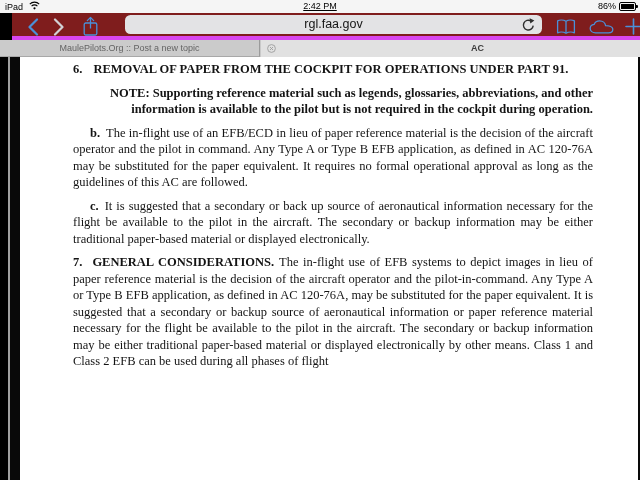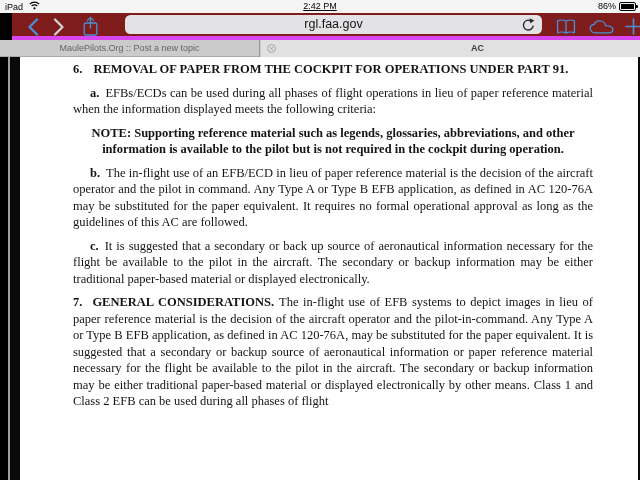--- a/index.html
+++ b/index.html
@@ -34,21 +34,21 @@
   .content{position:absolute;top:57px;left:0;right:0;bottom:0;background:#090909;margin-left:8px;}
   .edge-strip{position:absolute;left:0;top:0;width:2px;height:100%;background:#a0a0a0;}
   .page{position:absolute;left:12px;top:0;width:618px;height:100%;background:#fff;overflow:hidden;}
   .doc{margin:4px 45px 0 53px;font-family:"Liberation Serif",serif;font-size:12.5px;line-height:16.5px;color:#141414;text-align:justify;}
   .doc p{margin:0 0 7px 0;}
   .h-num{font-weight:bold;margin-right:11px;}
   .h-title{font-weight:bold;}
   .ind1{text-indent:17px;}
   .ind2{text-indent:30px;}
   .plabel{font-weight:bold;margin-right:6px;}
-  .note{margin:0 95px 7px 30px;font-weight:bold;text-align:center;}
+  .note{margin:0 95px 7px 30px;font-weight:bold;text-align:right;}
   .s7num{font-weight:bold;margin-right:10px;}
   .s7title{font-weight:bold;margin-right:5px;}
 </style>
 </head>
 <body>
 
 <div id="screen">
 
   <div class="status-bar">
     <div class="sb-left">
@@ -133,21 +133,20 @@
     </div>
   </div>
 
   <div class="content">
     <div class="edge-strip"></div>
     <div class="page">
       <div class="doc">
 
         <p><span class="h-num">6.</span><span class="h-title">REMOVAL OF PAPER FROM THE COCKPIT FOR OPERATIONS UNDER PART 91.</span></p>
 
-        <p class="ind1"><b class="plabel">a.</b><span>EFBs/ECDs can be used during all phases of flight operations in lieu of paper reference material when the information displayed meets the following criteria:</span></p>
 
 
 
         <p class="note">NOTE: Supporting reference material such as legends, glossaries, abbreviations, and other information is available to the pilot but is not required in the cockpit during operation.</p>
 
         <p class="ind1"><b class="plabel">b.</b><span>The in-flight use of an EFB/ECD in lieu of paper reference material is the decision of the aircraft operator and the pilot in command. Any Type A or Type B EFB application, as defined in AC 120-76A may be substituted for the paper equivalent. It requires no formal operational approval as long as the guidelines of this AC are followed.</span></p>
 
         <p class="ind1"><b class="plabel">c.</b><span>It is suggested that a secondary or back up source of aeronautical information necessary for the flight be available to the pilot in the aircraft. The secondary or backup information may be either traditional paper-based material or displayed electronically.</span></p>
 
         <p><b class="s7num">7.</b><b class="s7title">GENERAL CONSIDERATIONS.</b><span>The in-flight use of EFB systems to depict images in lieu of paper reference material is the decision of the aircraft operator and the pilot-in-command. Any Type A or Type B EFB application, as defined in AC 120-76A, may be substituted for the paper equivalent. It is suggested that a secondary or backup source of aeronautical information or paper reference material necessary for the flight be available to the pilot in the aircraft. The secondary or backup information may be either traditional paper-based material or displayed electronically by other means. Class 1 and Class 2 EFB can be used during all phases of flight</span></p>

